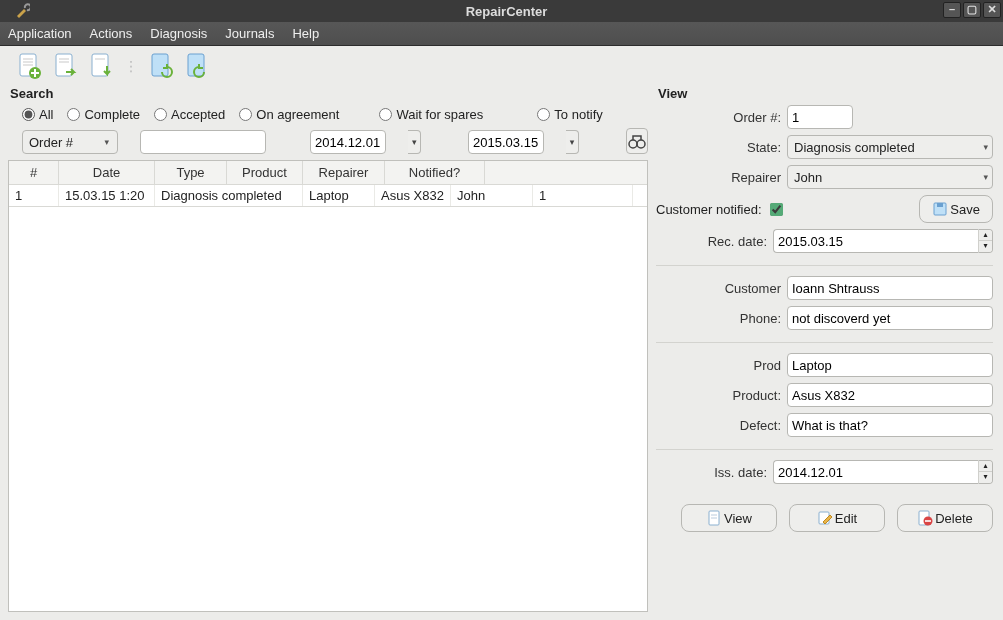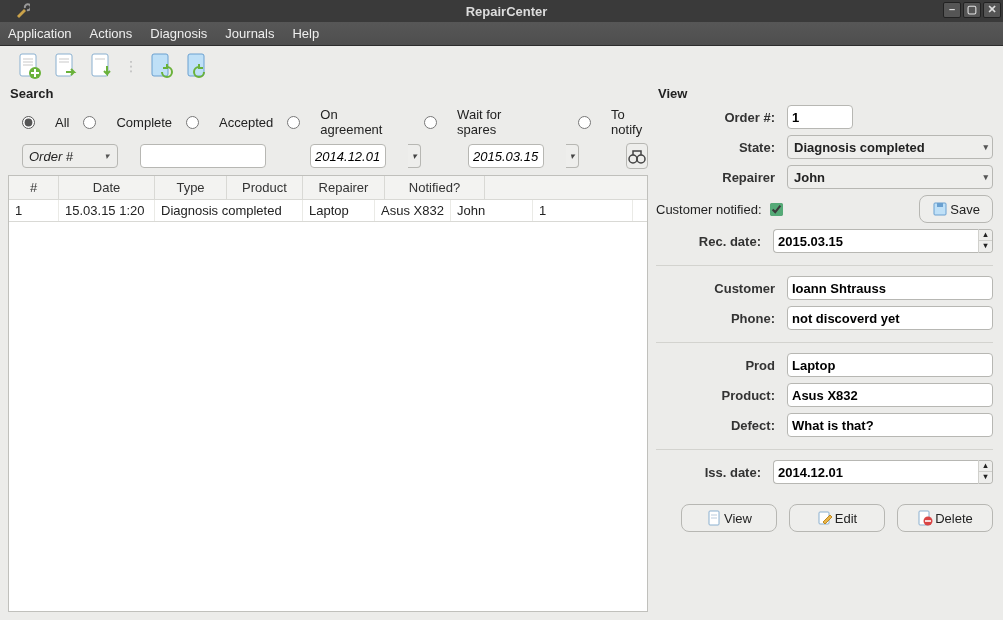--- a/index.html
+++ b/index.html
@@ -74,26 +74,25 @@
     flex:1;
     padding: 0 6px 4px 4px;
     display:flex; flex-direction:column;
   }
   .panel-title { font-weight:bold; margin: 0 0 4px 2px; }
   
   .filters-row1 {
     display:flex; align-items:center; gap:14px;
     padding: 2px 2px 6px 14px;
   }
-  .radio-wrap { display:flex; align-items:center; gap:20px; }
+  .radio-wrap { display:flex; align-items:center; gap:4px; }
   .radio-wrap input { accent-color:#555; }
   .filters-row2 {
-    display:flex; align-items:center; gap:22px;
+    display:flex; align-items:flex-end; gap:22px;
     padding: 0 0 6px 14px;
-    font-style: italic;
   }
   select, input[type=text], .combo, .dateinput, textarea {
     border:1px solid #b7b7b3;
     border-radius:4px;
     background:#fff;
     height:24px;
     padding: 2px 4px;
     font: inherit;
   }
   .combo {
@@ -134,21 +133,21 @@
   .grid-row .gcell {
     border-right:1px solid #eaeae6;
     padding:3px 6px;
     white-space:nowrap; overflow:hidden;
   }
   .c1{width:50px}.c2{width:96px}.c3{width:148px}.c4{width:72px}.c5{width:76px}.c6{width:82px}.c7{width:100px}
   .grid-row{height:22px}
   
   .form-row {
     display:flex; align-items:center; justify-content:flex-end;
-    gap:12px; margin-bottom:6px;font-weight:bold;
+    gap:6px; margin-bottom:6px;
   }
   .form-row label {
     flex:0 0 100px; text-align:right; color:#333;
   }
   .form-row .field { flex:0 0 206px; }
   .form-row input[type=text], .form-row .selectbox, .form-row textarea {
     width:206px;
   }
   .selectbox {
     border:1px solid #b7b7b3; border-radius:4px; background:#eeeeec;

